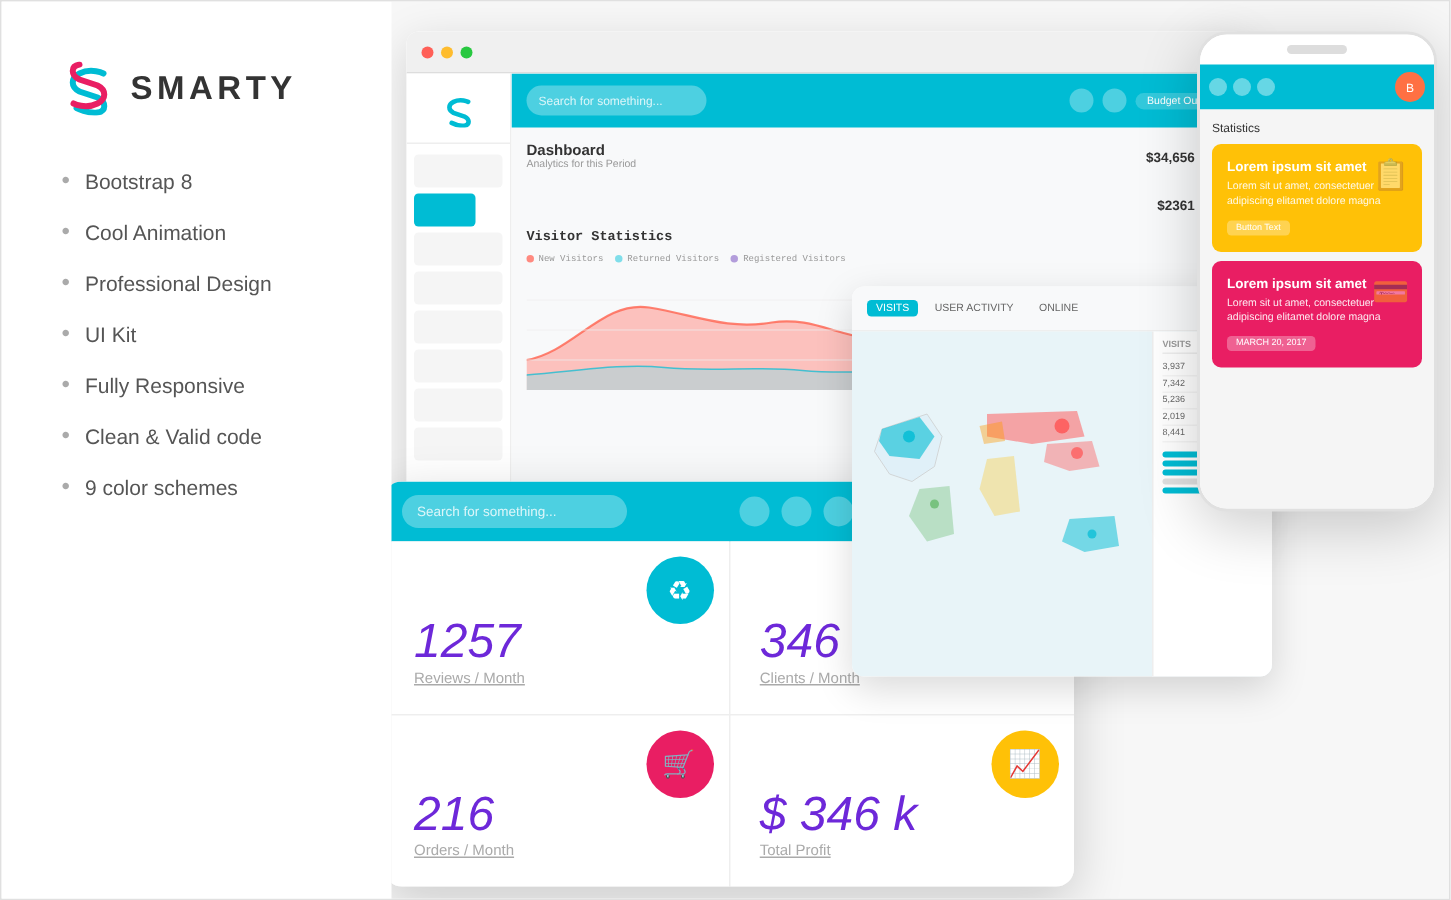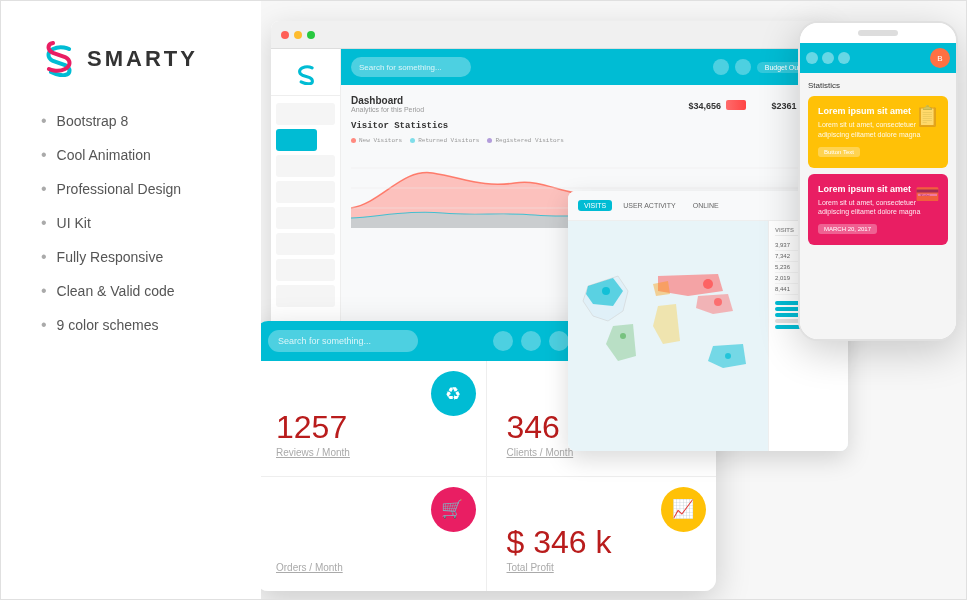--- a/index.html
+++ b/index.html
@@ -219,21 +219,22 @@
       color: #333;
     }
 
     .dash-subtitle {
       font-size: 7px;
       color: #999;
     }
 
     .stats-row {
       display: flex;
-      gap: 26px;
+      gap: 14px;
+      flex-direction: column;
     }
 
     .stat-item {
       text-align: right;
     }
 
     .stat-value {
       font-size: 9px;
       font-weight: 700;
       color: #333;
@@ -352,22 +353,23 @@
       display: flex;
       flex-direction: column;
       justify-content: flex-end;
       position: relative;
       overflow: hidden;
     }
 
     .tablet-card-num {
       font-size: 32px;
       font-weight: 300;
-      color: #b91c1c;
+      color: #6d28d9;
       line-height: 1;
+      font-style: italic;
     }
 
     .tablet-card-label {
       font-size: 10px;
       color: #aaa;
       margin-top: 4px;
       text-decoration: underline;
     }
 
     .card-icon-circle {
@@ -719,20 +721,21 @@
         </div>
 
         <div class="tablet-card">
           <div class="card-icon-circle icon-green">👤</div>
           <div class="tablet-card-num">346</div>
           <div class="tablet-card-label">Clients / Month</div>
         </div>
 
         <div class="tablet-card">
           <div class="card-icon-circle icon-pink">🛒</div>
+          <div class="tablet-card-num">216</div>
           <div class="tablet-card-label">Orders / Month</div>
         </div>
 
         <div class="tablet-card">
           <div class="card-icon-circle icon-yellow">📈</div>
           <div class="tablet-card-num">$ 346 k</div>
           <div class="tablet-card-label">Total Profit</div>
         </div>
       </div>
     </div>

